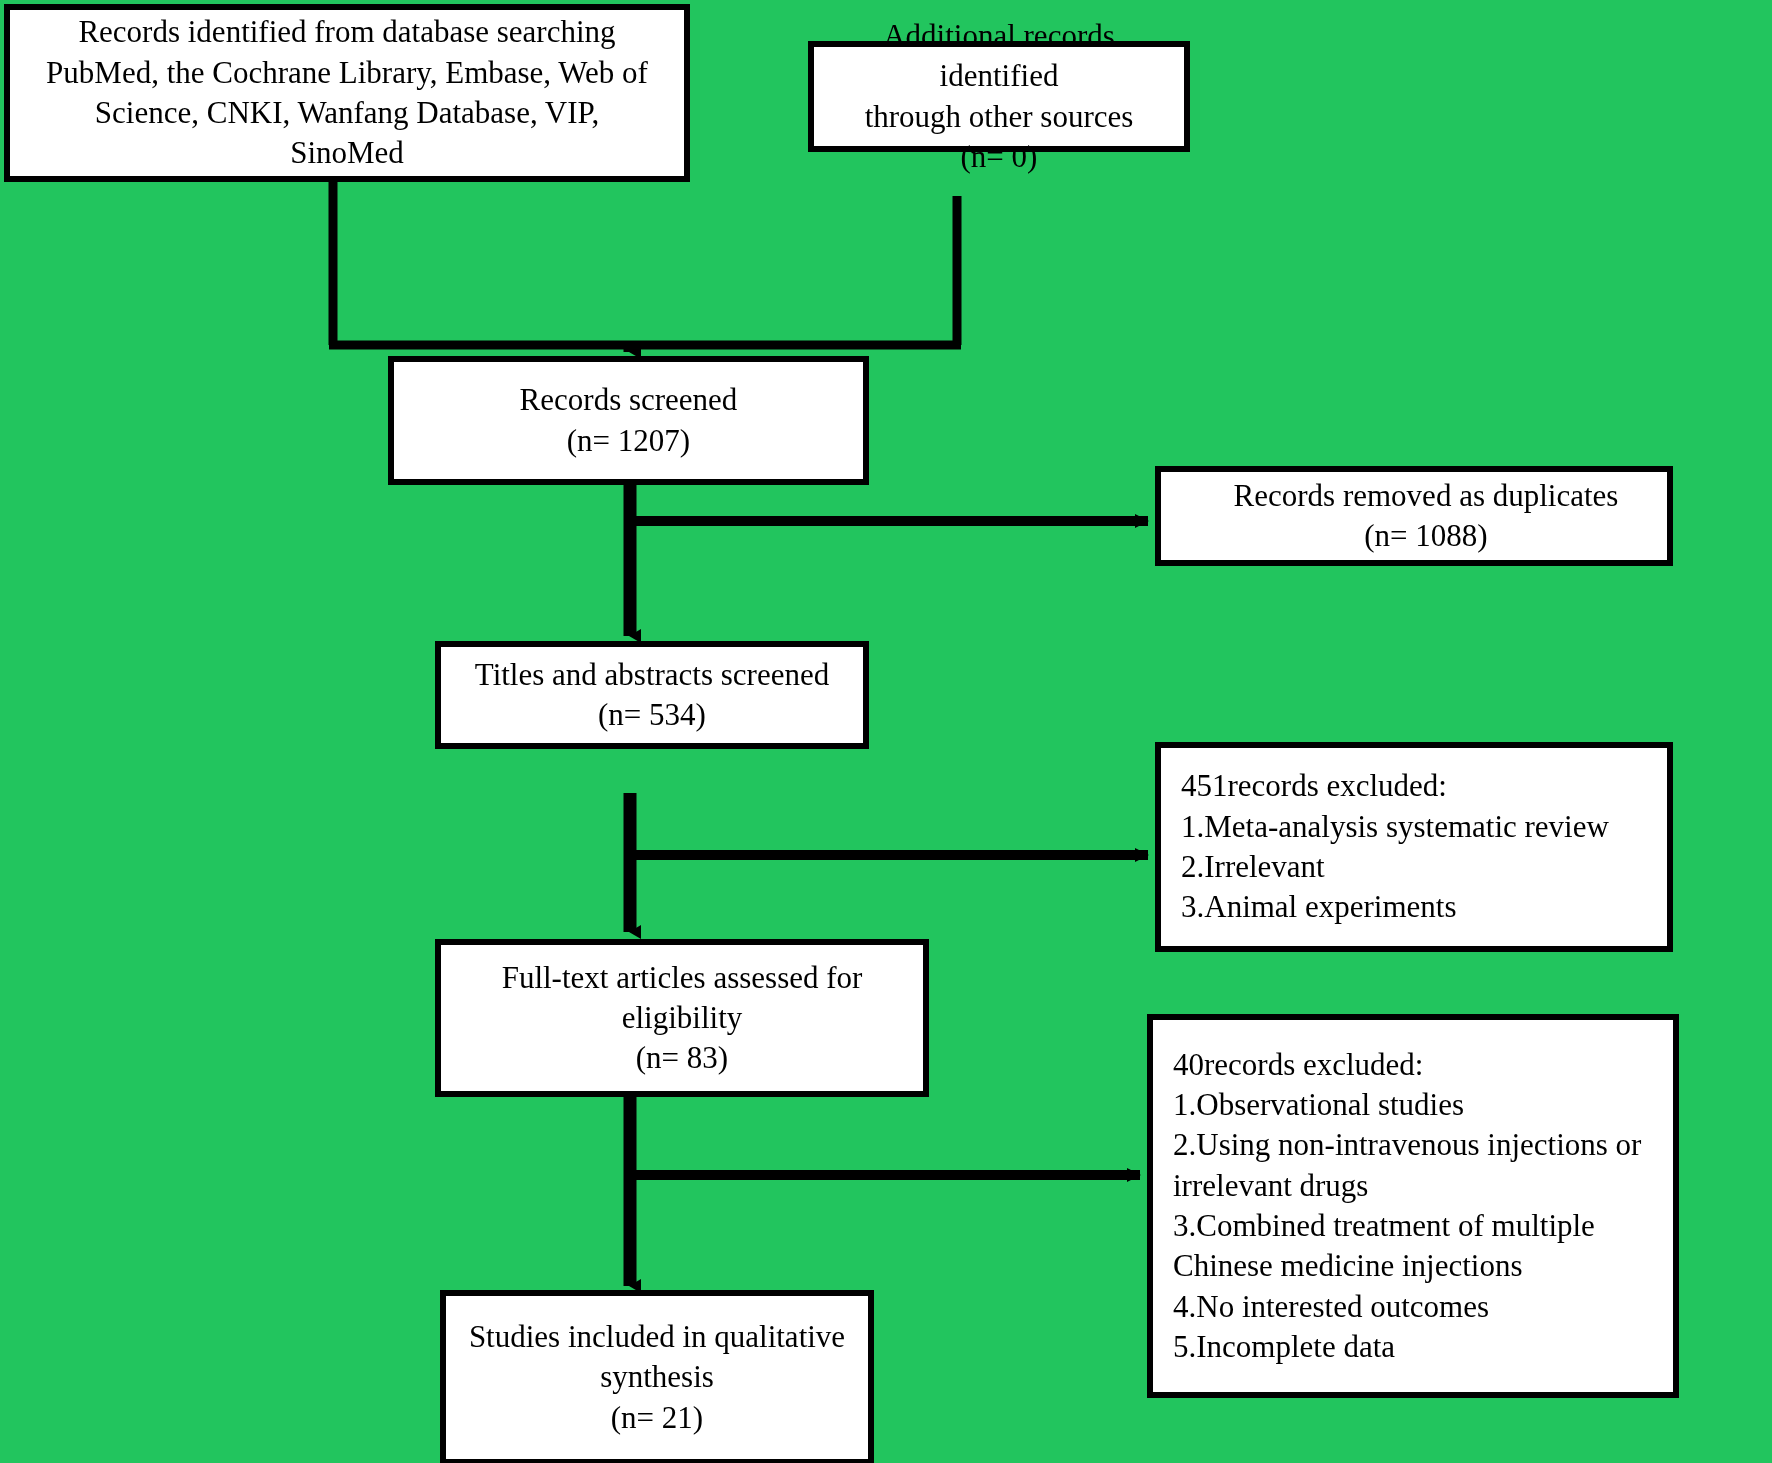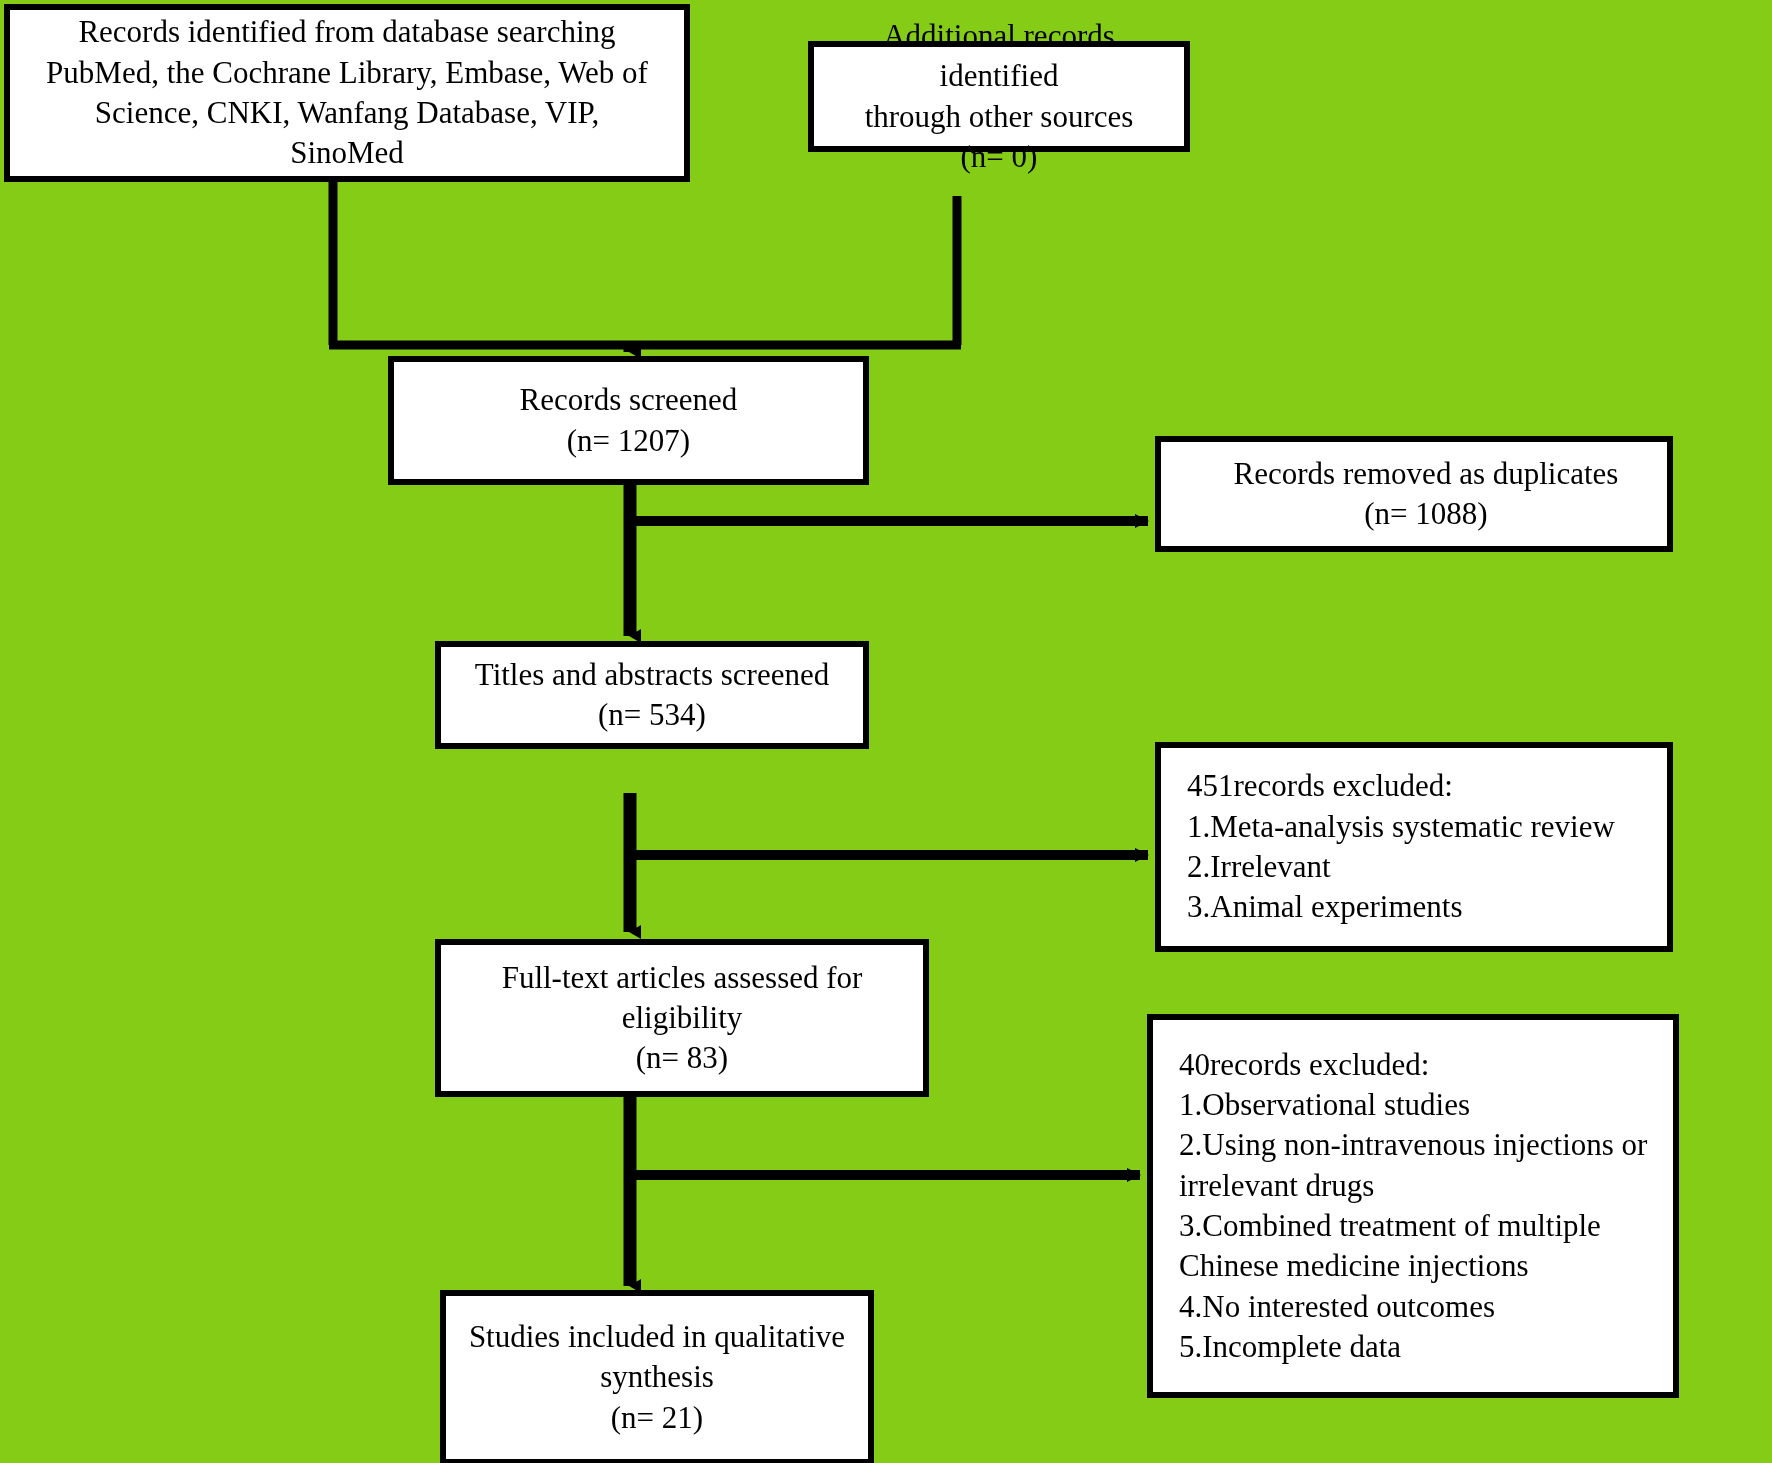--- a/index.html
+++ b/index.html
@@ -1,27 +1,27 @@
 <!DOCTYPE html>
 <html><head>
 <meta charset="utf-8">
 <style>
   html,body{margin:0;padding:0;background:#ffffff;}
   body{width:1772px;height:1463px;overflow:hidden;
        font-family:"Liberation Serif","DejaVu Serif",serif;}
-  #stage{position:relative;width:1772px;height:1463px;background:#84cc16;}
+  #stage{position:relative;width:1772px;height:1463px;background:#22c55e;}
   svg.lines{position:absolute;left:0;top:0;width:1772px;height:1463px;overflow:visible;}
   .node{position:absolute;box-sizing:border-box;background:#fff;
         border:6px solid #000;display:flex;align-items:center;
         justify-content:center;}
   .node .inner{width:100%;padding:0 14px;box-sizing:border-box;}
   .node p{margin:0;font-size:31px;line-height:1.30;color:#000;
           text-align:center;white-space:pre-line;}
   .node.left-align p{text-align:left;}
-  .node.left-align .inner{padding-left:26px;padding-right:10px;}
+  .node.left-align .inner{padding-left:20px;padding-right:10px;}
   .node.left-align p{font-size:31px;line-height:1.30;}
 </style>
 </head>
 <body>
 
 <div id="stage">
 
   <svg class="lines" viewBox="0 0 1772 1463" xmlns="http://www.w3.org/2000/svg">
     <defs>
       <marker id="arrowDown" markerWidth="14" markerHeight="12" refX="7" refY="11" orient="auto" markerUnits="userSpaceOnUse">
@@ -70,21 +70,21 @@
       </div>
   </div>
 
   <div class="node" style="left:388px;top:356px;width:481px;height:129px;">
     <div class="inner">
         <p>Records screened
 (n= 1207)</p>
       </div>
   </div>
 
-  <div class="node" style="left:1155px;top:436px;width:518px;height:116px;padding-left:24px;">
+  <div class="node" style="left:1155px;top:466px;width:518px;height:100px;padding-left:24px;">
     <div class="inner">
         <p>Records removed as duplicates
 (n= 1088)</p>
       </div>
   </div>
 
   <div class="node" style="left:435px;top:641px;width:434px;height:108px;">
     <div class="inner">
         <p>Titles and abstracts screened
 (n= 534)</p>

